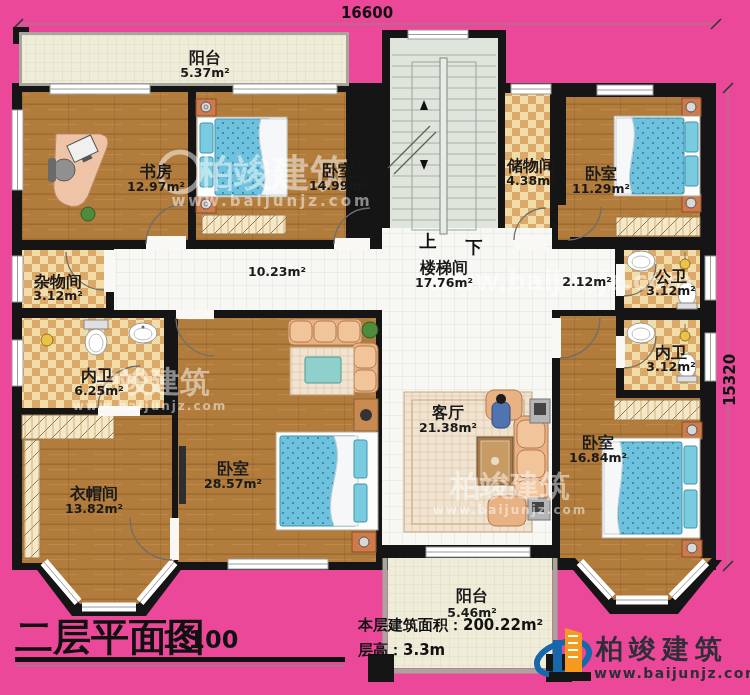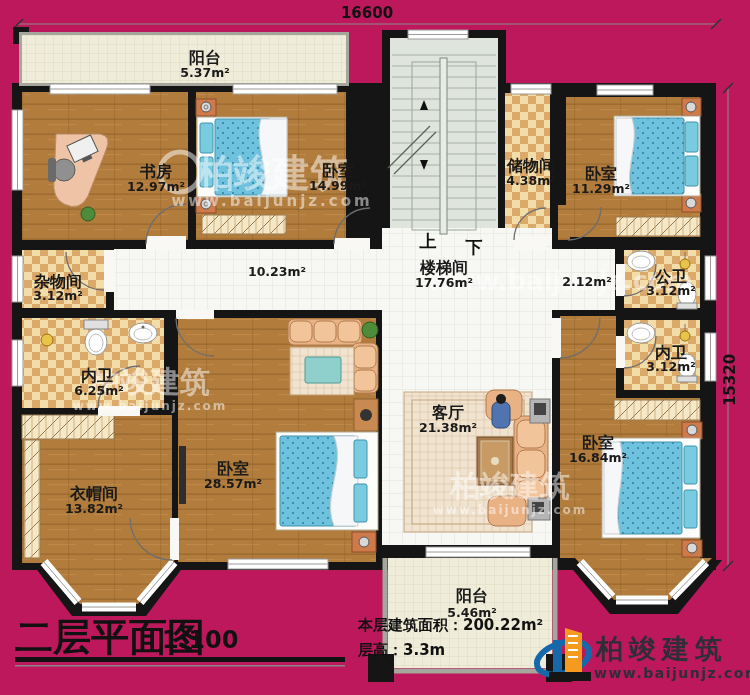--- a/index.html
+++ b/index.html
@@ -1,17 +1,17 @@
 <!DOCTYPE html>
 <html><head>
 <meta charset="utf-8">
 <style>
   html,body{margin:0;padding:0;background:#ffffff;}
   body{font-family:"DejaVu Sans","Liberation Sans",sans-serif;}
-  #stage{position:relative;width:750px;height:695px;background:#be185d;overflow:hidden;}
+  #stage{position:relative;width:750px;height:695px;background:#ec4899;overflow:hidden;}
   svg text{font-family:"DejaVu Sans","Liberation Sans",sans-serif;}
   .room-name{font-size:16px;font-weight:bold;fill:#1a1a1a;}
   .room-area{font-size:12.5px;font-weight:bold;fill:#1a1a1a;}
   .dim-text{font-size:15px;font-weight:bold;fill:#111;}
   .wm{opacity:.5;}
   .wm text{fill:#ffffff;}
 </style>
 </head>
 <body>
 

